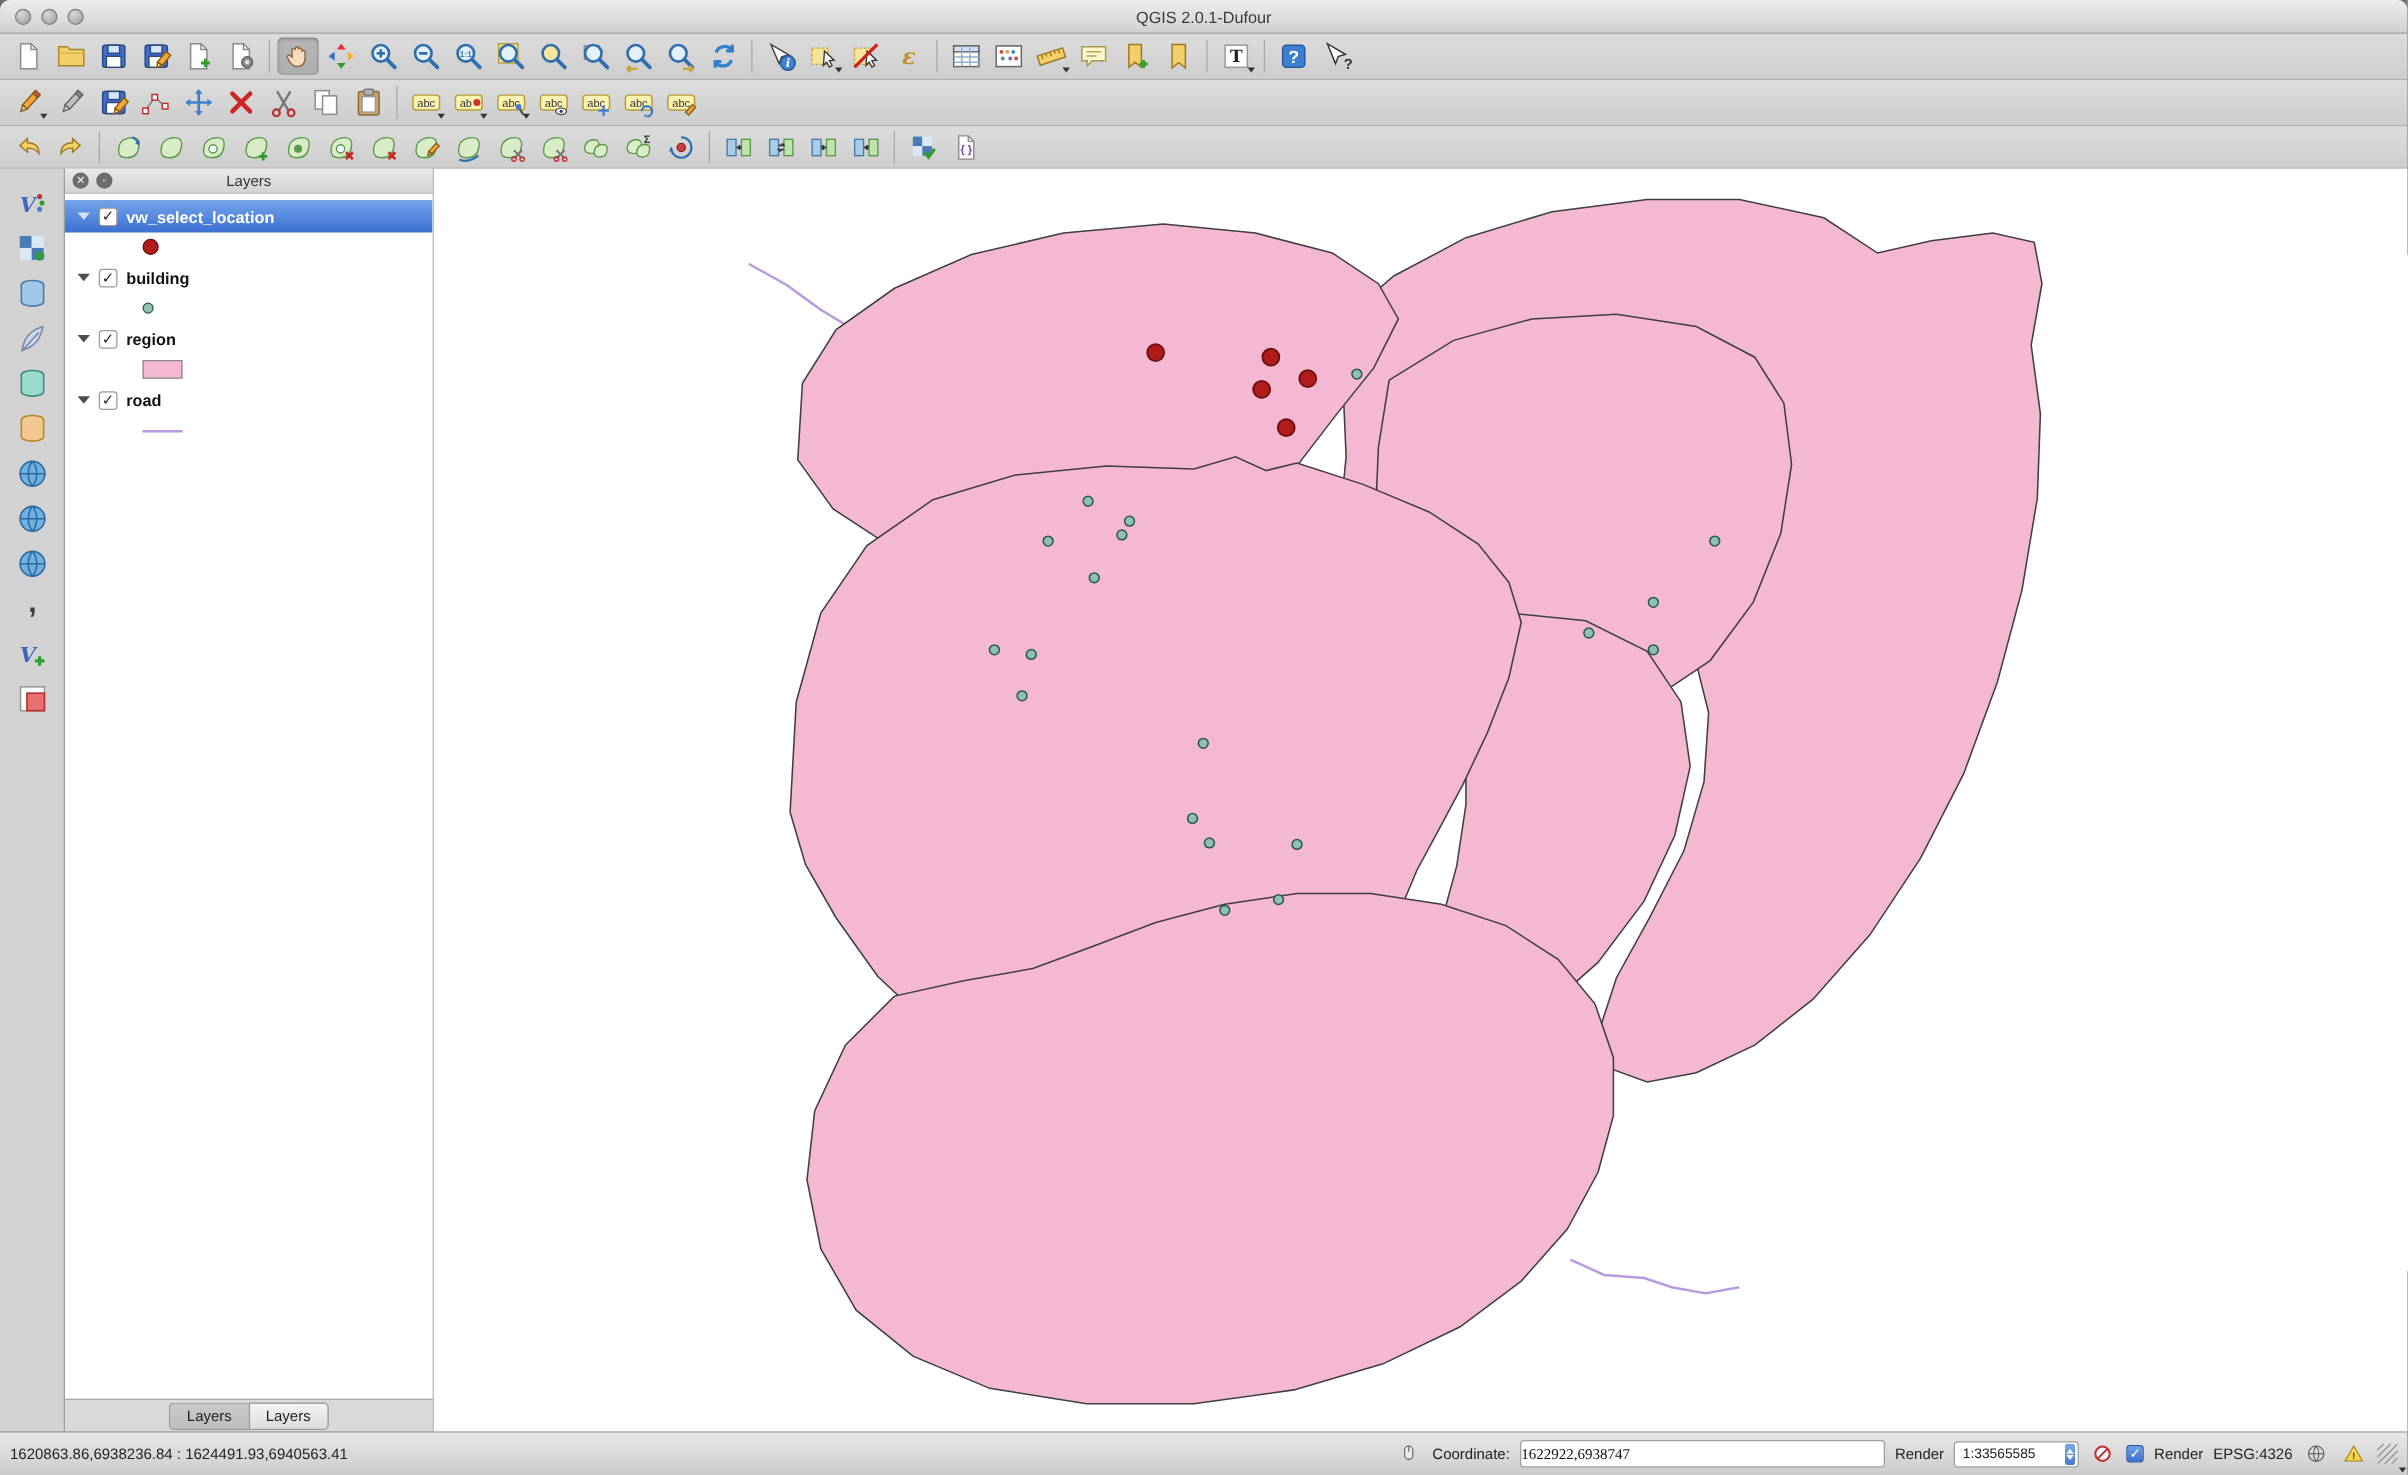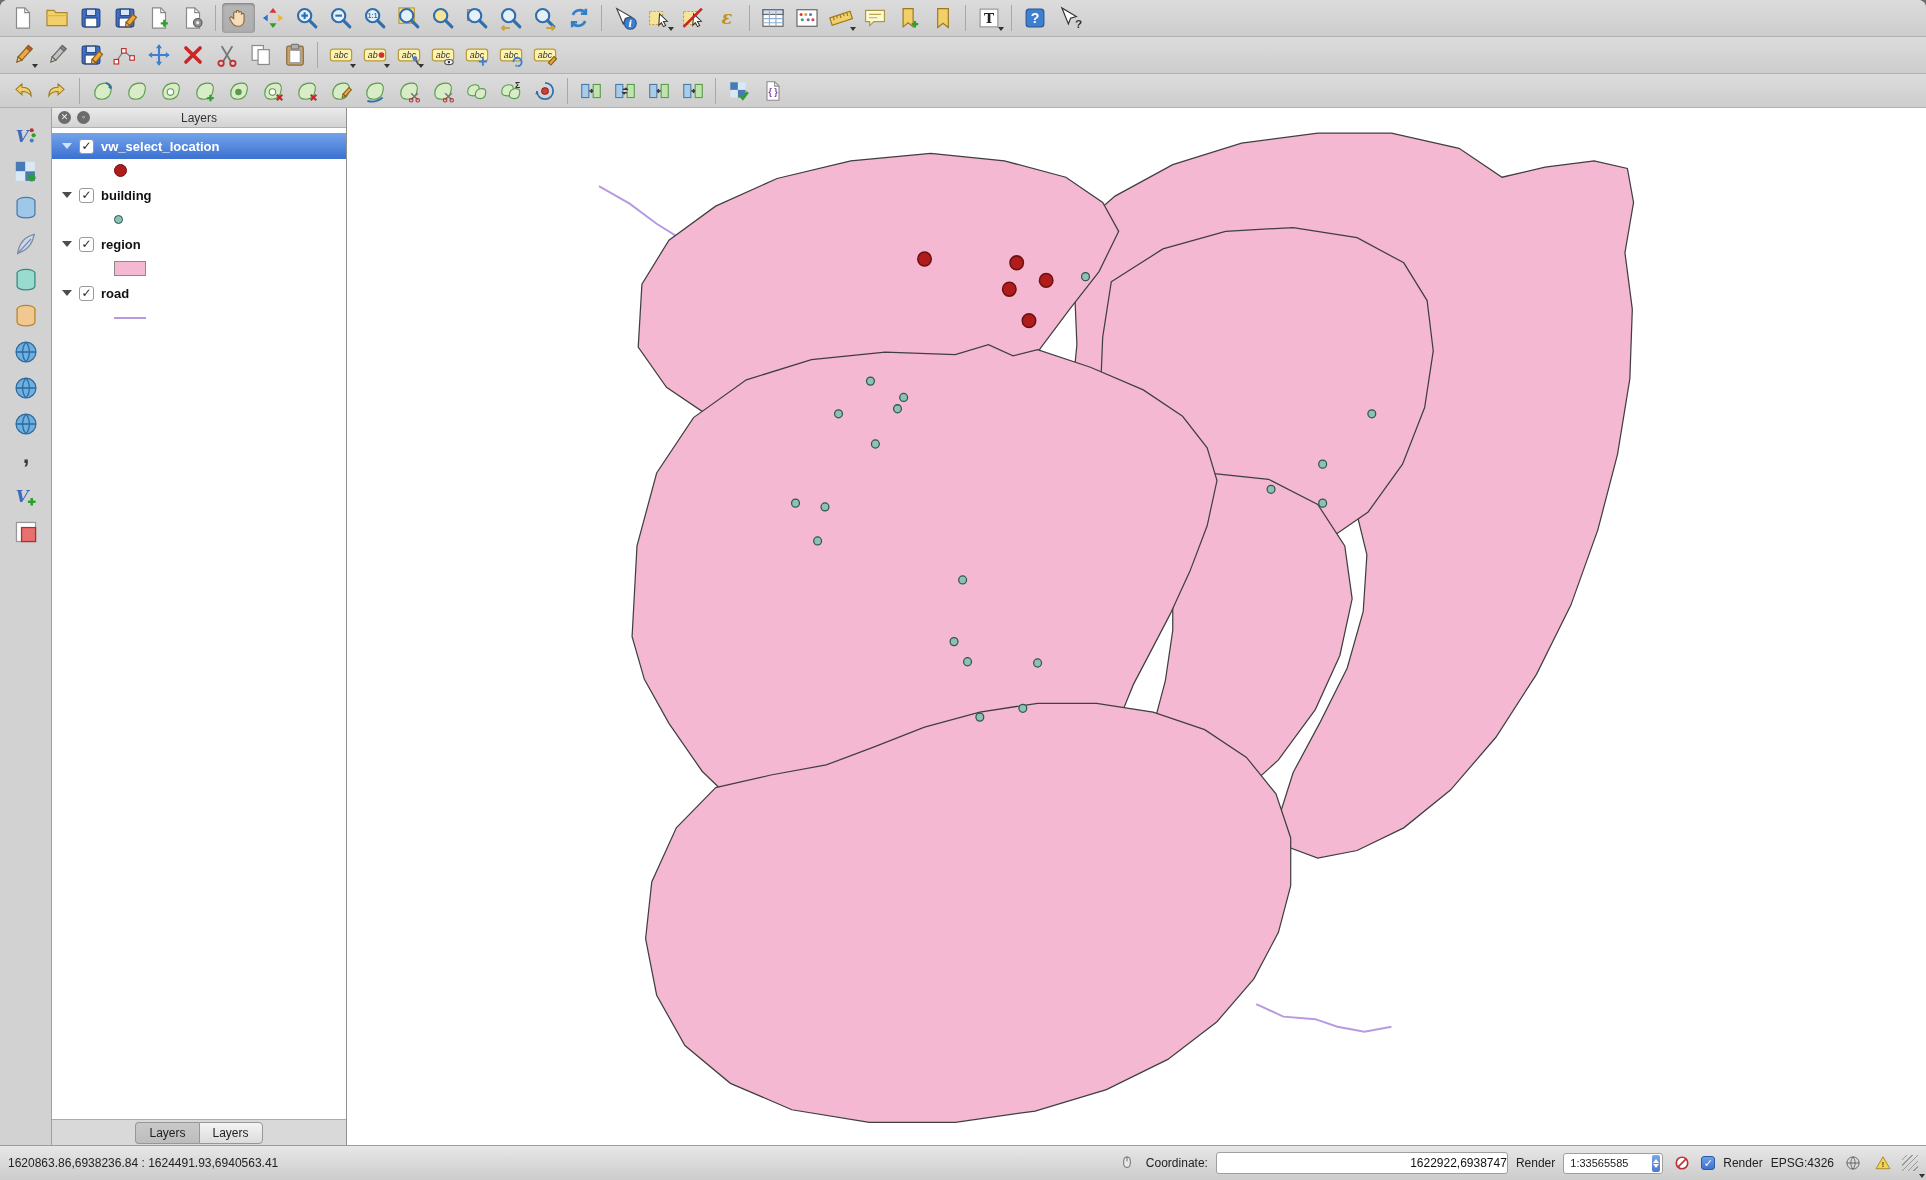--- a/index.html
+++ b/index.html
@@ -12,21 +12,21 @@
               border-bottom:1px solid #a4a4a4; position:relative; display:flex; align-items:center; }
   .traffic { position:absolute; left:12px; top:7px; display:flex; gap:8px; }
   .light { width:13px; height:13px; border-radius:50%;
            background:radial-gradient(circle at 35% 30%, #d8d8d8, #9a9a9a); border:1px solid #7d7d7d; }
   .wtitle { flex:1; text-align:center; font-size:13px; color:#3a3a3a; }
 
   
   .toolbar { display:flex; align-items:center; padding:2px 6px; gap:1px;
              background:linear-gradient(#dcdcdc,#cdcdcd); border-bottom:1px solid #b0b0b0; }
   .toolbar.r1 { height:37px; flex:0 0 37px; }
-  .toolbar.r2 { height:37px; flex:0 0 37px;font-style:italic; }
+  .toolbar.r2 { height:37px; flex:0 0 37px; }
   .toolbar.r3 { height:34px; flex:0 0 34px; }
   .tb-btn { width:33px; height:30px; border-radius:4px; display:flex; align-items:center;
             justify-content:center; position:relative; flex:0 0 auto; }
   .tb-btn.active { background:rgba(0,0,0,.16); box-shadow:inset 0 1px 3px rgba(0,0,0,.35); }
   .tb-btn svg { display:block; }
   .tb-sep { width:1px; height:26px; background:#a8a8a8; margin:0 5px; flex:0 0 1px; }
   .dd { position:absolute; right:1px; bottom:2px; width:0; height:0;
         border-left:3.5px solid transparent; border-right:3.5px solid transparent; border-top:4px solid #333; }
 
   
@@ -69,39 +69,47 @@
   
   .canvas { flex:1 1 auto; background:#fff; position:relative; min-width:0; }
   .canvas svg { position:absolute; inset:0; width:100%; height:100%; }
 
   
   .statusbar { height:35px; flex:0 0 35px; background:linear-gradient(#e7e7e7,#cccccc);
                border-top:1px solid #9c9c9c; display:flex; align-items:center; gap:8px;
                padding:0 8px; font-size:12px; color:#222; }
   .sb-left { margin-right:auto; white-space:nowrap; }
   .sb-input { width:292px; height:22px; border:1px solid #9f9f9f; border-radius:3px;
-              background:#fff; text-align:right; font-size:12px; font-family:Liberation Sans, sans-serif; color:#111;padding-left:35px; }
+              background:#fff; text-align:left; font-size:12px; font-family:Liberation Serif, serif; color:#111; }
   .sb-combo { width:100px; height:21px; border:1px solid #9f9f9f; border-radius:3px; background:#fff;
               display:flex; align-items:center; padding:0 2px 0 6px; font-size:11px; position:relative;gap:24px; }
   .sb-combo .spin { margin-left:auto; width:13px; height:17px; background:linear-gradient(#7aa7e8,#4a7ad0);
                     border-radius:2px; display:flex; flex-direction:column; align-items:center; justify-content:center; gap:1px; }
   .spin i { width:0; height:0; border-left:3px solid transparent; border-right:3px solid transparent; }
   .spin .up { border-bottom:4px solid #fff; } .spin .dn { border-top:4px solid #fff; }
   .sb-cb { width:14px; height:14px; border-radius:3px; background:linear-gradient(#6ba0e8,#3f72cf);
            border:1px solid #2e59a8; color:#fff; font-size:11px; line-height:12px; text-align:center; }
   .sb-ico { width:22px; height:22px; display:flex; align-items:center; justify-content:center; }
   .grip { width:16px; height:16px; position:relative; }
   .grip::before { content:""; position:absolute; inset:0;
     background:repeating-linear-gradient(135deg, transparent 0 3px, #9a9a9a 3px 4px); }
 </style>
 </head>
 <body>
 
 <div class="window">
 
+  <div class="titlebar">
+    <div class="traffic">
+      <div class="light"></div>
+      <div class="light"></div>
+      <div class="light"></div>
+    </div>
+    <div class="wtitle">QGIS 2.0.1-Dufour</div>
+  </div>
 
   <div class="toolbar r1" id="tb1">
       <div class="tb-btn">
         <svg viewBox="0 0 22 22" width="26" height="26">
           <path d="M5.5 2.5h7l4 4v13h-11z" fill="#fff" stroke="#8a8a8a"></path>
           <path d="M12.5 2.5v4h4" fill="none" stroke="#8a8a8a"></path>
         </svg>
       </div>
       <div class="tb-btn">
         <svg viewBox="0 0 22 22" width="26" height="26">

